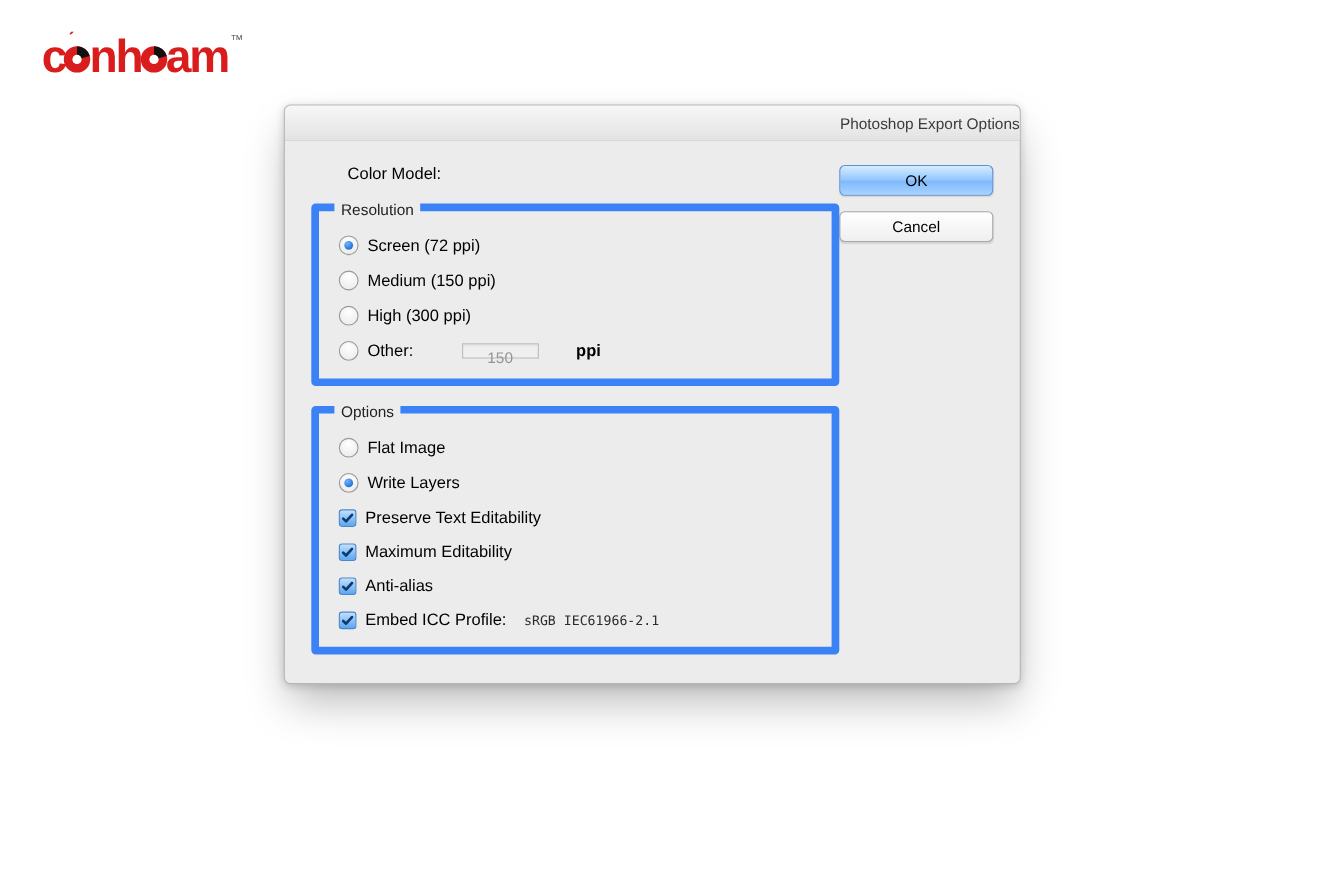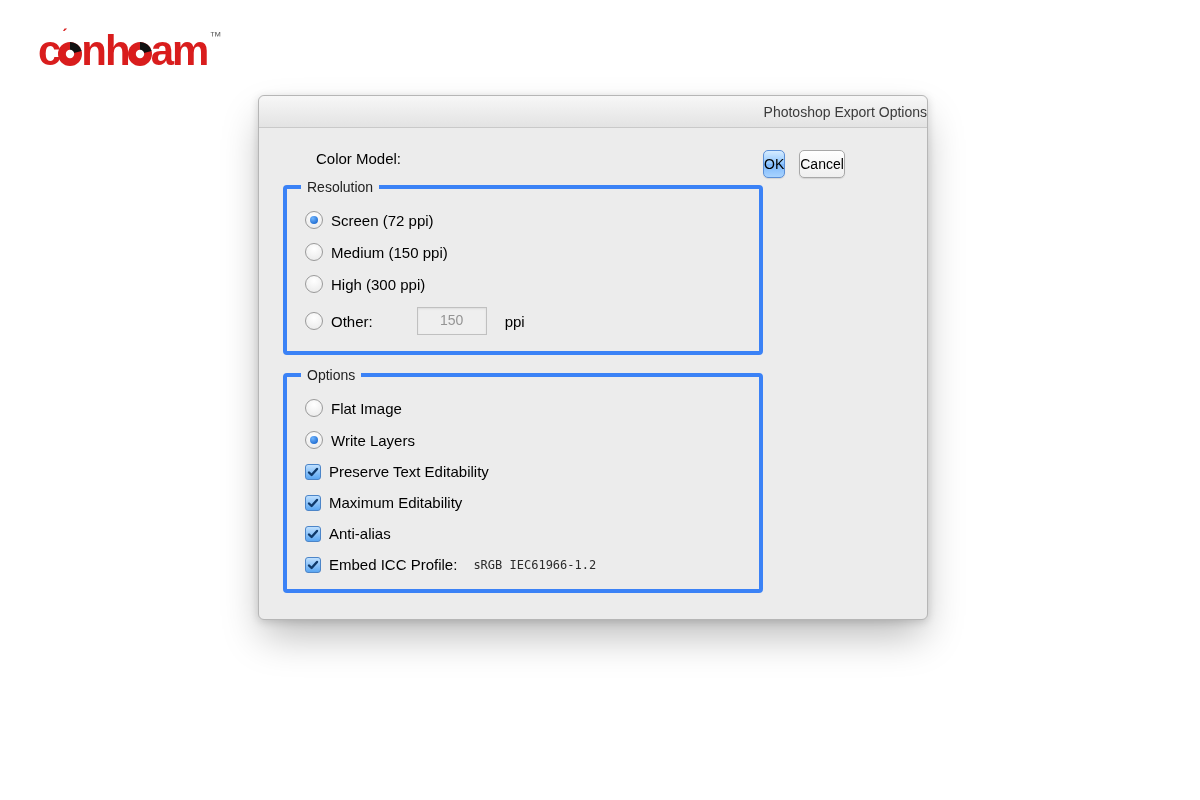--- a/index.html
+++ b/index.html
@@ -71,21 +71,21 @@
     border-bottom: 1px solid #c9c9c9;
     background: linear-gradient(#f7f7f7, #e3e3e3);
     border-radius: 6px 6px 0 0;
   }
   .content {
     padding: 22px 24px 26px 24px;
     display: flex;
     align-items: flex-start;
   }
   .left-col { flex: 1; }
-  .right-col { width: 140px; display: flex; flex-direction: row; gap: 14px; }
+  .right-col { width: 140px; display: flex; flex-direction: column; gap: 14px; }
 
   
   .top-row {
     display: flex;
     align-items: center;
     gap: 12px;
     margin-bottom: 18px;
   }
   .top-row label { width: 118px; text-align: right; }
   .select {
@@ -134,21 +134,21 @@
     cursor: pointer;
   }
   .btn.primary {
     border: 1px solid #5b8fd6;
     background: linear-gradient(#d6ecff, #8fc6ff 50%, #7db8fb 51%, #a8d3ff);
     color: #000;
   }
 
   
   .group {
-    border: 4px solid #3b82f6;
+    border: 7px solid #3b82f6;
     border-radius: 4px;
     padding: 16px 18px 14px 18px;
     margin-bottom: 18px;
     position: relative;
   }
   .group .legend {
     position: absolute;
     top: -10px;
     left: 14px;
     background: #ececec;
@@ -201,31 +201,31 @@
   .chk.checked {
     background: linear-gradient(#bfe0ff, #5aa6f2);
     border-color: #4c85c8;
   }
   .chk.checked svg { width: 12px; height: 12px; }
   .chk.checked svg path { stroke: #103a6b; stroke-width: 2.4; fill: none; stroke-linecap: round; stroke-linejoin: round; }
 
   
   .num-input {
     width: 70px;
-    height: 28px;
+    height: 14px;
     border: 1px solid #c0c0c0;
     background: #efefef;
     border-radius: 0;
     text-align: center;
     color: #949494;
     font-size: 14px;
     line-height: 24px;
     box-shadow: inset 0 1px 2px rgba(0,0,0,0.08);
   }
-  .ppi-unit { margin-left: 10px; }
+  .ppi-unit { margin-left: 26px; font-weight: bold; }
 
   .icc-name {
     font-family: "Lucida Grande", Menlo, Consolas, monospace;
     font-size: 12px;
     color: #2b2b2b;
     margin-left: 8px;
   }
 </style>
 </head>
 <body>
@@ -317,21 +317,21 @@
           </span>
           <span>Anti-alias</span>
         </div>
         <div class="opt-row">
           <span class="chk checked">
             <svg viewBox="0 0 12 12">
                 <path d="M2 6.5 L4.6 9 L10 3"></path>
               </svg>
           </span>
           <span>Embed ICC Profile:</span>
-          <span class="icc-name">sRGB IEC61966-1.2</span>
+          <span class="icc-name">sRGB IEC61966-2.1</span>
         </div>
       </div>
 
     </div>
 
     <div class="right-col">
       <div class="btn primary">OK</div>
       <div class="btn">Cancel</div>
     </div>
 

